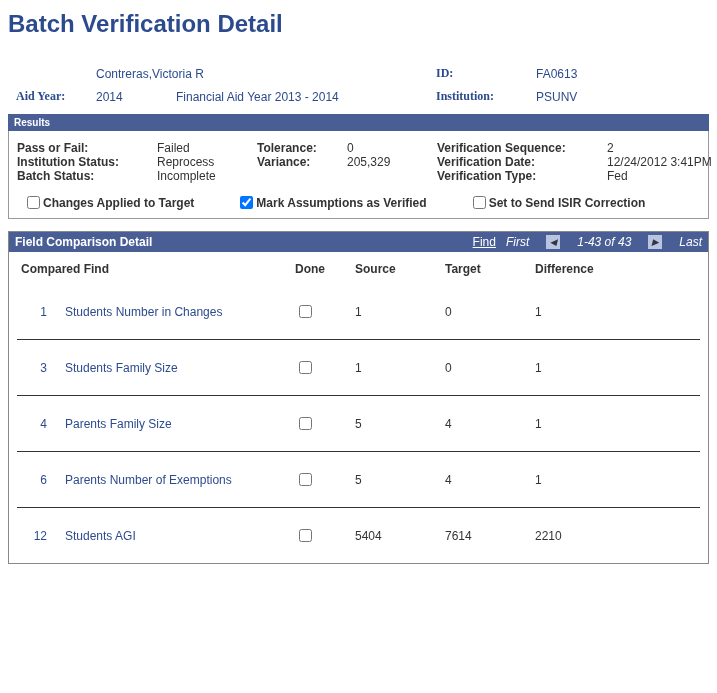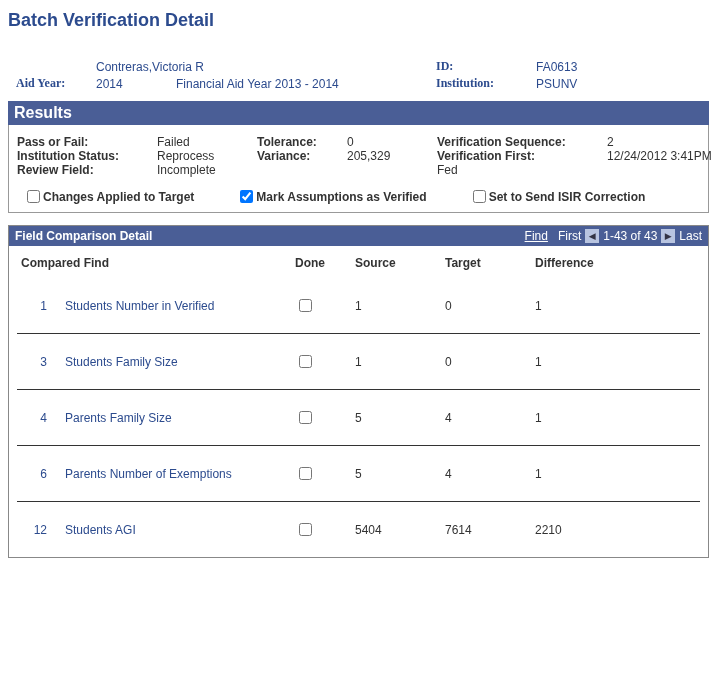--- a/index.html
+++ b/index.html
@@ -6,43 +6,43 @@
   body {
     margin: 0;
     padding: 8px;
     font-family: Arial, sans-serif;
     font-size: 12px;
     color: #333;
     background: #fff;
     width: 717px;
   }
   .page-title {
-    font-size: 18px;
+    font-size: 24px;
     font-weight: bold;
     color: #2c4b8e;
     margin: 2px 0 18px 0;
   }
   .header-grid {
     display: grid;
     grid-template-columns: 80px 80px 260px 100px 120px;
-    row-gap: 2px;
+    row-gap: 8px;
     align-items: center;
     color: #2c4b8e;
     margin-bottom: 10px;
     padding-left: 8px;
     margin-top: 28px;
   }
   .hlabel { font-weight: bold; color: #2c4b8e; font-family: Liberation Serif, serif; }
   .hval { color: #2c4b8e; }
   .bar {
     background: #4a5e96;
     color: #fff;
     font-weight: bold;
     padding: 3px 6px;
-    font-size: 16px;
+    font-size: 10px;
   }
   .results-box {
     border: 1px solid #999;
     border-top: none;
     padding: 10px 8px 6px 8px;
     margin-bottom: 12px;
   }
   .res-grid {
     display: grid;
     grid-template-columns: 140px 100px 90px 90px 170px 110px;
@@ -137,27 +137,28 @@
     <div>Failed</div>
     <div class="lbl">Tolerance:</div>
     <div>0</div>
     <div class="lbl">Verification Sequence:</div>
     <div>2</div>
 
     <div class="lbl">Institution Status:</div>
     <div>Reprocess</div>
     <div class="lbl">Variance:</div>
     <div>205,329</div>
-    <div class="lbl">Verification First:</div>
+    <div class="lbl">Verification Date:</div>
     <div>12/24/2012  3:41PM</div>
 
-    <div class="lbl">Review Field:</div>
+    <div class="lbl">Batch Status:</div>
     <div>Incomplete</div>
     <div></div>
       <div></div>
+    <div class="lbl">Verification Type:</div>
     <div>Fed</div>
   </div>
 
   <div class="checks">
     <label>
       <input type="checkbox" style="">
       <span>Changes Applied to Target</span>
     </label>
     <label>
       <input type="checkbox" checked="" style="">
@@ -168,21 +169,21 @@
       <span>Set to Send ISIR Correction</span>
     </label>
   </div>
 </div>
 
 <div class="detail-container">
   <div class="detail-bar">
     <div class="left">Field Comparison Detail</div>
     <div class="right">
       <span class="find">Find</span>
-      <span style="display:flex; align-items:center; gap:4px;">
+      <span style="display:flex; align-items:center; gap:17px;font-style:italic;">
         <span>First</span>
         <span class="navbtn">◀</span>
         <span>1-43 of 43</span>
         <span class="navbtn">▶</span>
         <span>Last</span>
       </span>
     </div>
   </div>
 
   <div class="table">
@@ -190,21 +191,21 @@
       <div></div>
       <div style="margin-left:-44px;">Compared Find</div>
       <div>Done</div>
       <div>Source</div>
       <div>Target</div>
       <div>Difference</div>
     </div>
     <div id="rows">
         <div class="trow">
           <div class="num">1</div>
-          <div class="fname"><a class="link" href="#">Students Number in Verified</a></div>
+          <div class="fname"><a class="link" href="#">Students Number in Changes</a></div>
           <div class="done-cell"><input type="checkbox" style=""></div>
           <div>1</div>
           <div>0</div>
           <div>1</div>
         </div>
         <div class="sep"></div>
         <div class="trow">
           <div class="num">3</div>
           <div class="fname"><a class="link" href="#">Students Family Size</a></div>
           <div class="done-cell"><input type="checkbox" style=""></div>

